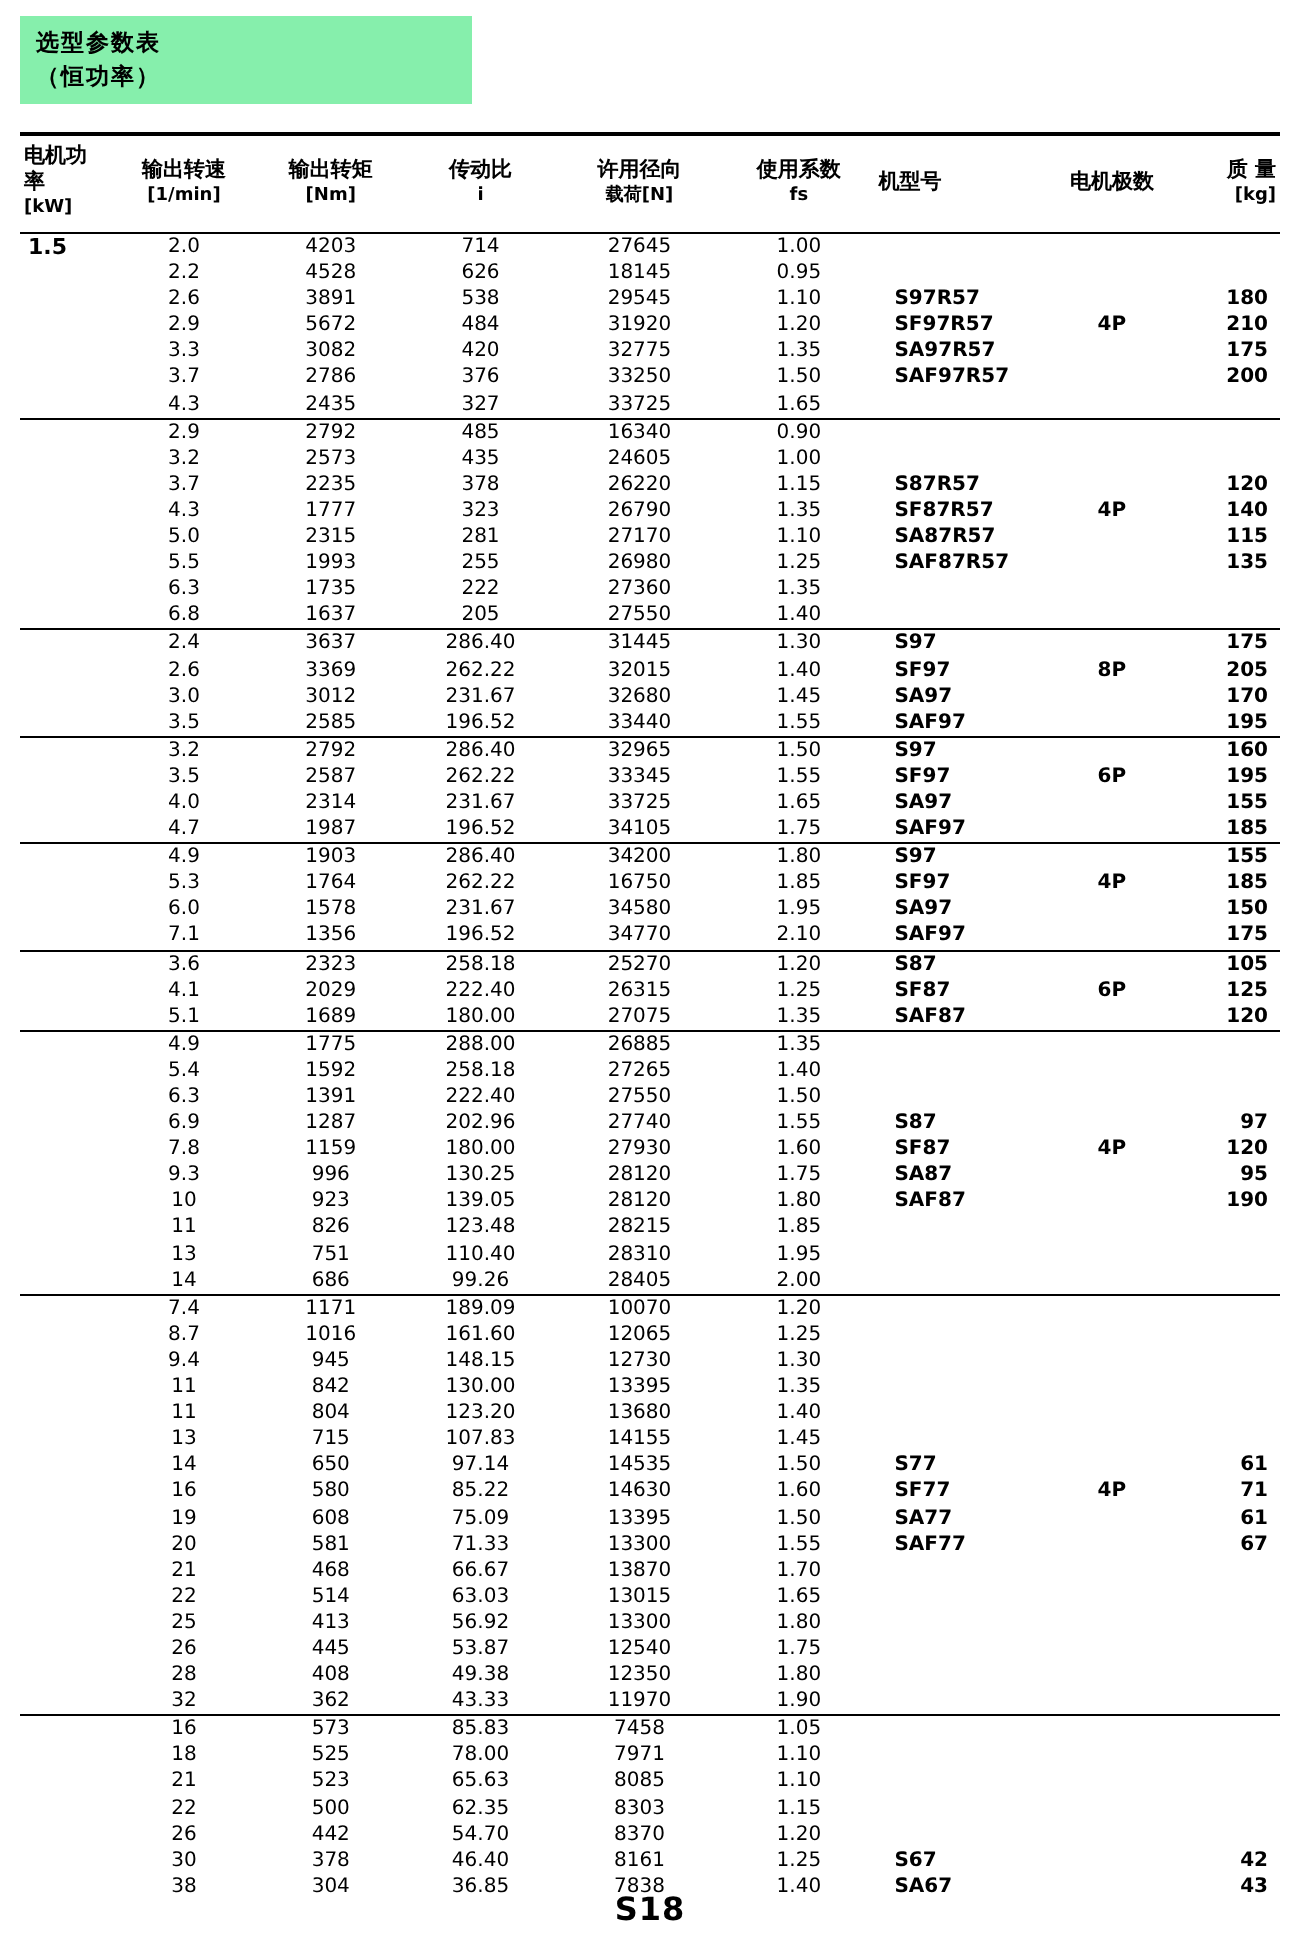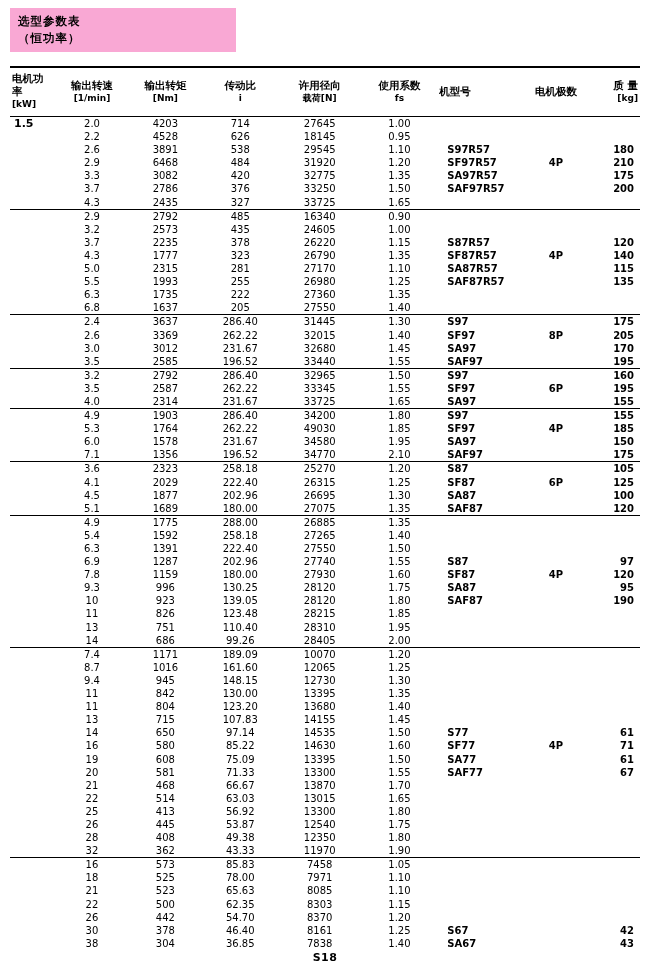--- a/index.html
+++ b/index.html
@@ -19,21 +19,21 @@
     height: 970px;
     position: relative;
     box-sizing: border-box;
     padding: 0 10px;
   }
   
   .banner {
     margin-top: 8px;
     width: 226px;
     height: 44px;
-    background: #f9a8d4;
+    background: #86efac;
     display: flex;
     flex-direction: column;
     justify-content: center;
     padding-left: 8px;
     box-sizing: border-box;
   }
   .banner-line {
     font-size: 11.5px;
     font-weight: bold;
     letter-spacing: 1px;
@@ -81,21 +81,21 @@
   }
   tbody tr td { border: 0; }
 
   
   .footer {
     position: absolute;
     bottom: 14px;
     left: 0;
     width: 650px;
     text-align: center;
-    font-size: 11px;
+    font-size: 16px;
     font-weight: bold;
     letter-spacing: 0.5px;
   }
 </style>
 </head>
 <body>
 
 <div class="page">
 
   <div class="banner">
@@ -172,21 +172,21 @@
           <td class="c-rat">538</td>
           <td class="c-rad">29545</td>
           <td class="c-fs">1.10</td>
           <td class="c-mod">S97R57</td>
           <td class="c-pol"></td>
           <td class="c-wt">180</td>
         </tr>
         <tr>
           <td class="c-pow"></td>
           <td class="c-rpm">2.9</td>
-          <td class="c-trq">6468</td>
+          <td class="c-trq">5672</td>
           <td class="c-rat">484</td>
           <td class="c-rad">31920</td>
           <td class="c-fs">1.20</td>
           <td class="c-mod">SF97R57</td>
           <td class="c-pol">4P</td>
           <td class="c-wt">210</td>
         </tr>
         <tr>
           <td class="c-pow"></td>
           <td class="c-rpm">3.3</td>
@@ -378,37 +378,48 @@
           <td class="c-pow"></td>
           <td class="c-rpm">4.0</td>
           <td class="c-trq">2314</td>
           <td class="c-rat">231.67</td>
           <td class="c-rad">33725</td>
           <td class="c-fs">1.65</td>
           <td class="c-mod">SA97</td>
           <td class="c-pol"></td>
           <td class="c-wt">155</td>
         </tr>
+        <tr>
+          <td class="c-pow"></td>
+          <td class="c-rpm">4.7</td>
+          <td class="c-trq">1987</td>
+          <td class="c-rat">196.52</td>
+          <td class="c-rad">34105</td>
+          <td class="c-fs">1.75</td>
+          <td class="c-mod">SAF97</td>
+          <td class="c-pol"></td>
+          <td class="c-wt">185</td>
+        </tr>
         <tr class="grp">
           <td class="c-pow"></td>
           <td class="c-rpm">4.9</td>
           <td class="c-trq">1903</td>
           <td class="c-rat">286.40</td>
           <td class="c-rad">34200</td>
           <td class="c-fs">1.80</td>
           <td class="c-mod">S97</td>
           <td class="c-pol"></td>
           <td class="c-wt">155</td>
         </tr>
         <tr>
           <td class="c-pow"></td>
           <td class="c-rpm">5.3</td>
           <td class="c-trq">1764</td>
           <td class="c-rat">262.22</td>
-          <td class="c-rad">49030</td>
+          <td class="c-rad">16750</td>
           <td class="c-fs">1.85</td>
           <td class="c-mod">SF97</td>
           <td class="c-pol">4P</td>
           <td class="c-wt">185</td>
         </tr>
         <tr>
           <td class="c-pow"></td>
           <td class="c-rpm">6.0</td>
           <td class="c-trq">1578</td>
           <td class="c-rat">231.67</td>
@@ -446,31 +457,20 @@
           <td class="c-trq">2029</td>
           <td class="c-rat">222.40</td>
           <td class="c-rad">26315</td>
           <td class="c-fs">1.25</td>
           <td class="c-mod">SF87</td>
           <td class="c-pol">6P</td>
           <td class="c-wt">125</td>
         </tr>
         <tr>
           <td class="c-pow"></td>
-          <td class="c-rpm">4.5</td>
-          <td class="c-trq">1877</td>
-          <td class="c-rat">202.96</td>
-          <td class="c-rad">26695</td>
-          <td class="c-fs">1.30</td>
-          <td class="c-mod">SA87</td>
-          <td class="c-pol"></td>
-          <td class="c-wt">100</td>
-        </tr>
-        <tr>
-          <td class="c-pow"></td>
           <td class="c-rpm">5.1</td>
           <td class="c-trq">1689</td>
           <td class="c-rat">180.00</td>
           <td class="c-rad">27075</td>
           <td class="c-fs">1.35</td>
           <td class="c-mod">SAF87</td>
           <td class="c-pol"></td>
           <td class="c-wt">120</td>
         </tr>
         <tr class="grp">

